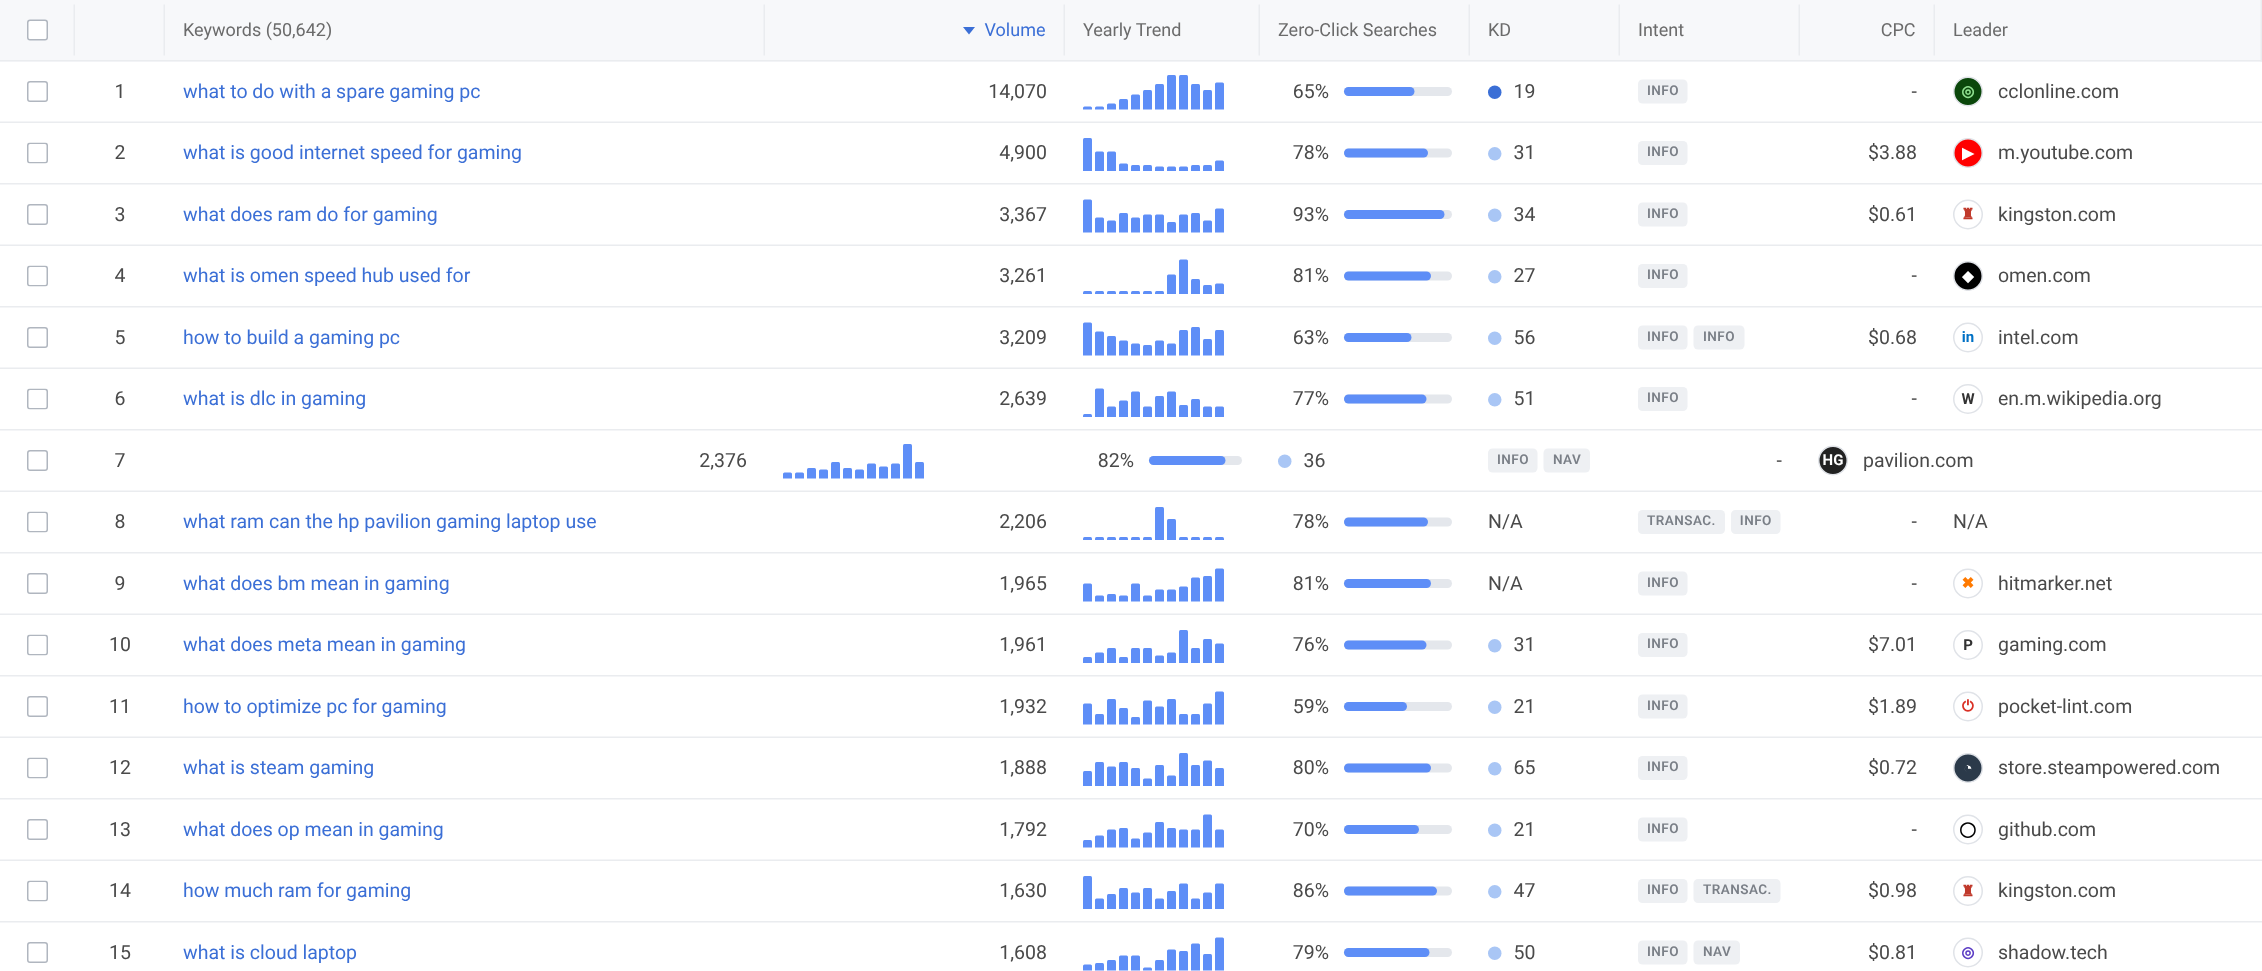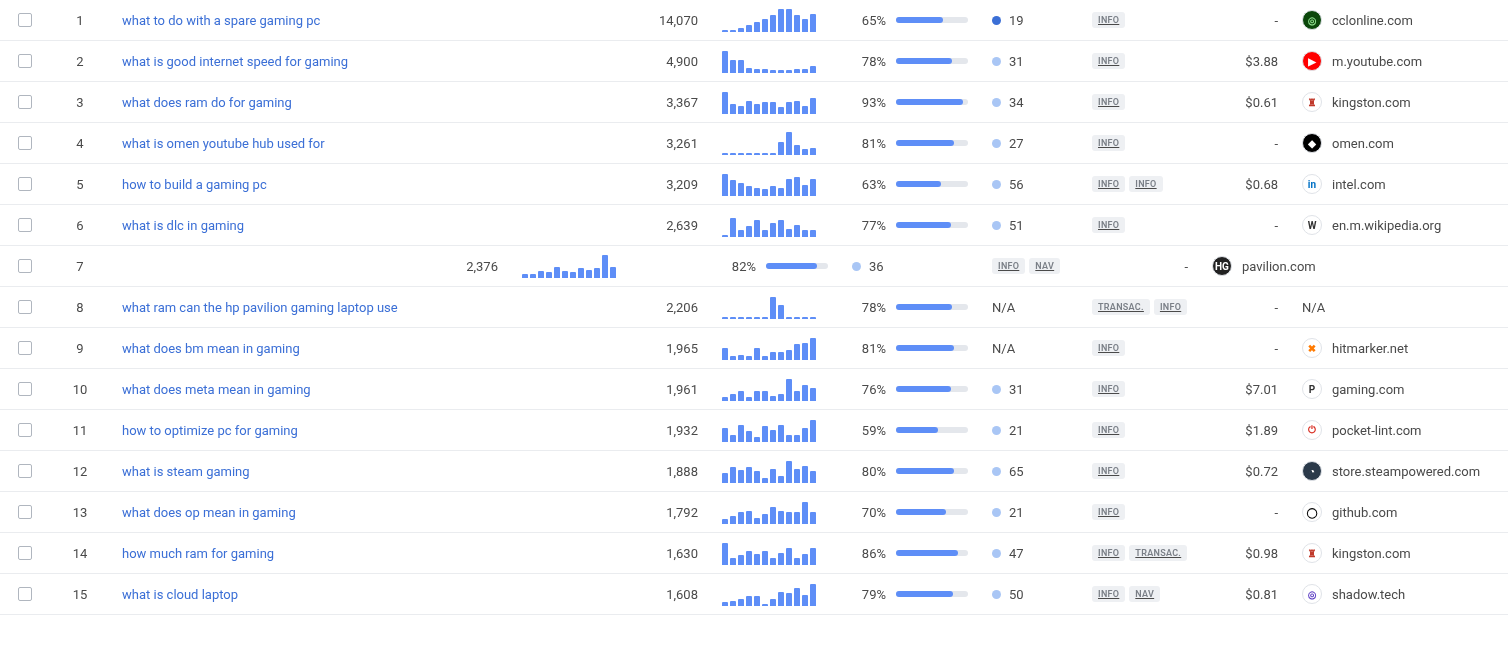--- a/index.html
+++ b/index.html
@@ -46,41 +46,58 @@
   
   .zc { display:flex; align-items:center; gap:10px; padding:0 12px;}
   .zc-pct { width:34px; text-align:right; color:#4a4a4a;}
   .zc-bar-outer { flex:1; height:6px; background:#e4e7ec; border-radius:3px; position:relative; max-width:90px;}
   .zc-bar-inner { height:100%; background:#5e8ef7; border-radius:3px; }
   
   .kd { display:flex; align-items:center; gap:8px; padding:0 12px;}
   .kd-dot { width:9px; height:9px; border-radius:50%; }
   .kd-val { color:#4a4a4a; }
   
-  .intent { display:flex; gap:4px; padding:0 12px; flex-wrap:nowrap;text-decoration:underline;}
+  .intent { display:flex; gap:4px; padding:0 12px; flex-wrap:nowrap;}
   .intent span {
     font-size:9px; letter-spacing:0.3px; color:#7a7f87; background:#eef0f3;
     padding:3px 6px; border-radius:3px; font-weight:600;
   }
   
   .cpc { text-align:right; padding:0 12px; color:#4a4a4a;}
   
   .leader { display:flex; align-items:center; gap:10px; padding:0 12px;}
   .favicon {
     width:20px; height:20px; border-radius:50%; border:1px solid #e0e3e8;
     display:flex; align-items:center; justify-content:center; font-size:10px; font-weight:700;
     flex-shrink:0; background:#fff;
   }
   .leader-text { color:#4a4a4a; }
 </style>
 </head>
 <body>
 
 <div class="table">
 
+  <div class="row header">
+    <div class="cell chk">
+      <div class="checkbox"></div>
+    </div>
+    <div class="cell idx"></div>
+    <div class="cell">Keywords (50,642)</div>
+    <div class="cell num vol-header">
+      <span class="arrow-down"></span>
+      <span>Volume</span>
+    </div>
+    <div class="cell">Yearly Trend</div>
+    <div class="cell">Zero-Click Searches</div>
+    <div class="cell">KD</div>
+    <div class="cell">Intent</div>
+    <div class="cell num" style="justify-content:flex-end;">CPC</div>
+    <div class="cell">Leader</div>
+  </div>
 
   <div id="rows-container">
       <div class="row">
         <div class="cell chk">
           <div class="checkbox"></div>
         </div>
         <div class="cell idx">1</div>
         <div class="cell"><a class="kw-link" href="#">what to do with a spare gaming pc</a></div>
         <div class="cell num">14,070</div>
         <div class="trend">
@@ -194,21 +211,21 @@
         <div class="leader">
           <div class="favicon" style="background: rgb(255, 255, 255); color: rgb(192, 57, 43);">♜</div>
           <div class="leader-text">kingston.com</div>
         </div>
       </div>
       <div class="row">
         <div class="cell chk">
           <div class="checkbox"></div>
         </div>
         <div class="cell idx">4</div>
-        <div class="cell"><a class="kw-link" href="#">what is omen youtube hub used for</a></div>
+        <div class="cell"><a class="kw-link" href="#">what is omen speed hub used for</a></div>
         <div class="cell num">3,261</div>
         <div class="trend">
           <span style="height: 2px;"></span>
           <span style="height: 2px;"></span>
           <span style="height: 2px;"></span>
           <span style="height: 2px;"></span>
           <span style="height: 2px;"></span>
           <span style="height: 2px;"></span>
           <span style="height: 2.4px;"></span>
           <span style="height: 13.2px;"></span>

